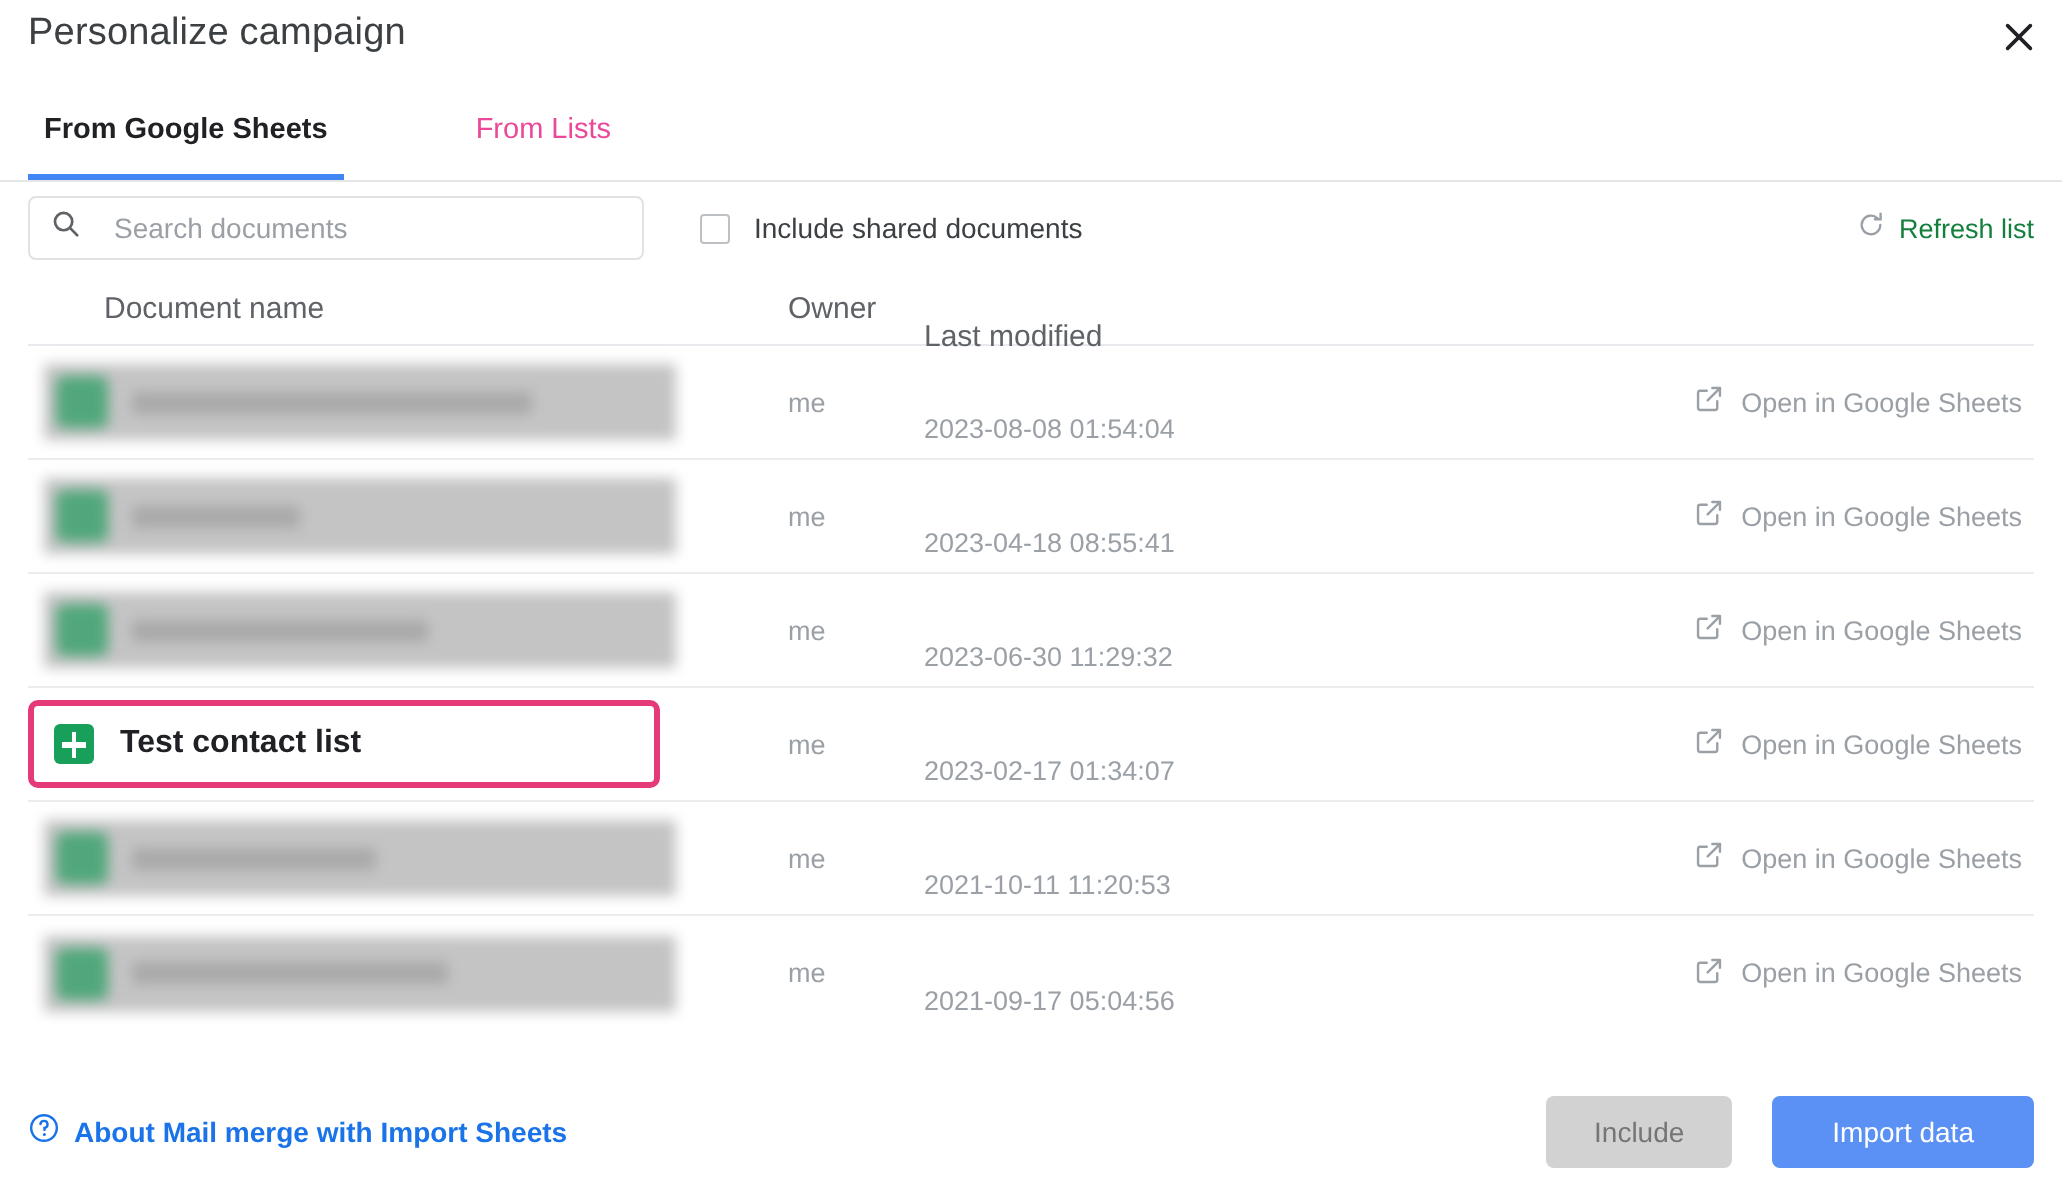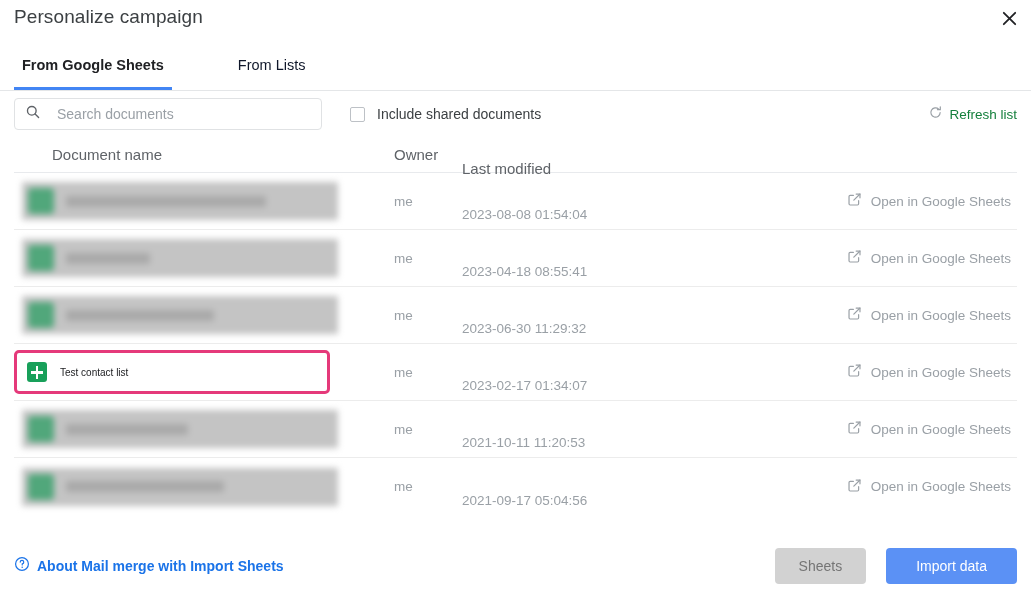--- a/index.html
+++ b/index.html
@@ -54,21 +54,21 @@
     height: 46px;
     border-bottom: 1px solid #e4e6e8;
     padding-left: 14px;
   }
   .tab {
     position: relative;
     display: inline-block;
     height: 45px;
     line-height: 40px;
     font-size: 14.5px;
-    color: #0f172a;
+    color: #ec4899;
     cursor: pointer;
     margin-right: 0px;
     padding: 0 8px;
   }
   .tab.active {
     color: #202124;
     font-weight: bold;
   }
   .tab.active::after {
     content: "";
@@ -223,23 +223,23 @@
   }
   .sheet-icon::after {
     content: "";
     position: absolute;
     left: 8.5px; top: 3.5px;
     width: 2.5px; height: 13px;
     background: #fff;
   }
   .doc-name {
     margin-left: 13px;
-    font-size: 10px;
+    font-size: 16px;
     color: #202124;
-    font-weight: 400;
+    font-weight: 700;
   }
 
   .owner-cell { font-size: 13.5px; color: #9aa0a6; }
   .mod-cell { font-size: 13.5px; color: #9aa0a6; }
 
   .open-link {
     display: flex;
     align-items: center;
     justify-content: flex-end;
     color: #9aa0a6;
@@ -462,18 +462,18 @@
       <span>
         <svg width="16" height="16" viewBox="0 0 20 20" fill="none" stroke="currentColor" stroke-width="1.5">
           <circle cx="10" cy="10" r="8"></circle>
           <path d="M7.8 7.6a2.2 2.2 0 1 1 2.5 2.3v1.3" stroke-linecap="round"></path>
           <circle cx="10.25" cy="14" r="0.95" fill="currentColor" stroke="none"></circle>
         </svg>
       </span>
       <span>About Mail merge with Import Sheets</span>
     </div>
     <div class="footer-btns">
-      <button class="btn btn-cancel">Sheets</button>
+      <button class="btn btn-cancel">Include</button>
       <button class="btn btn-primary">Import data</button>
     </div>
   </div>
 
 </div>
 
 </body></html>

